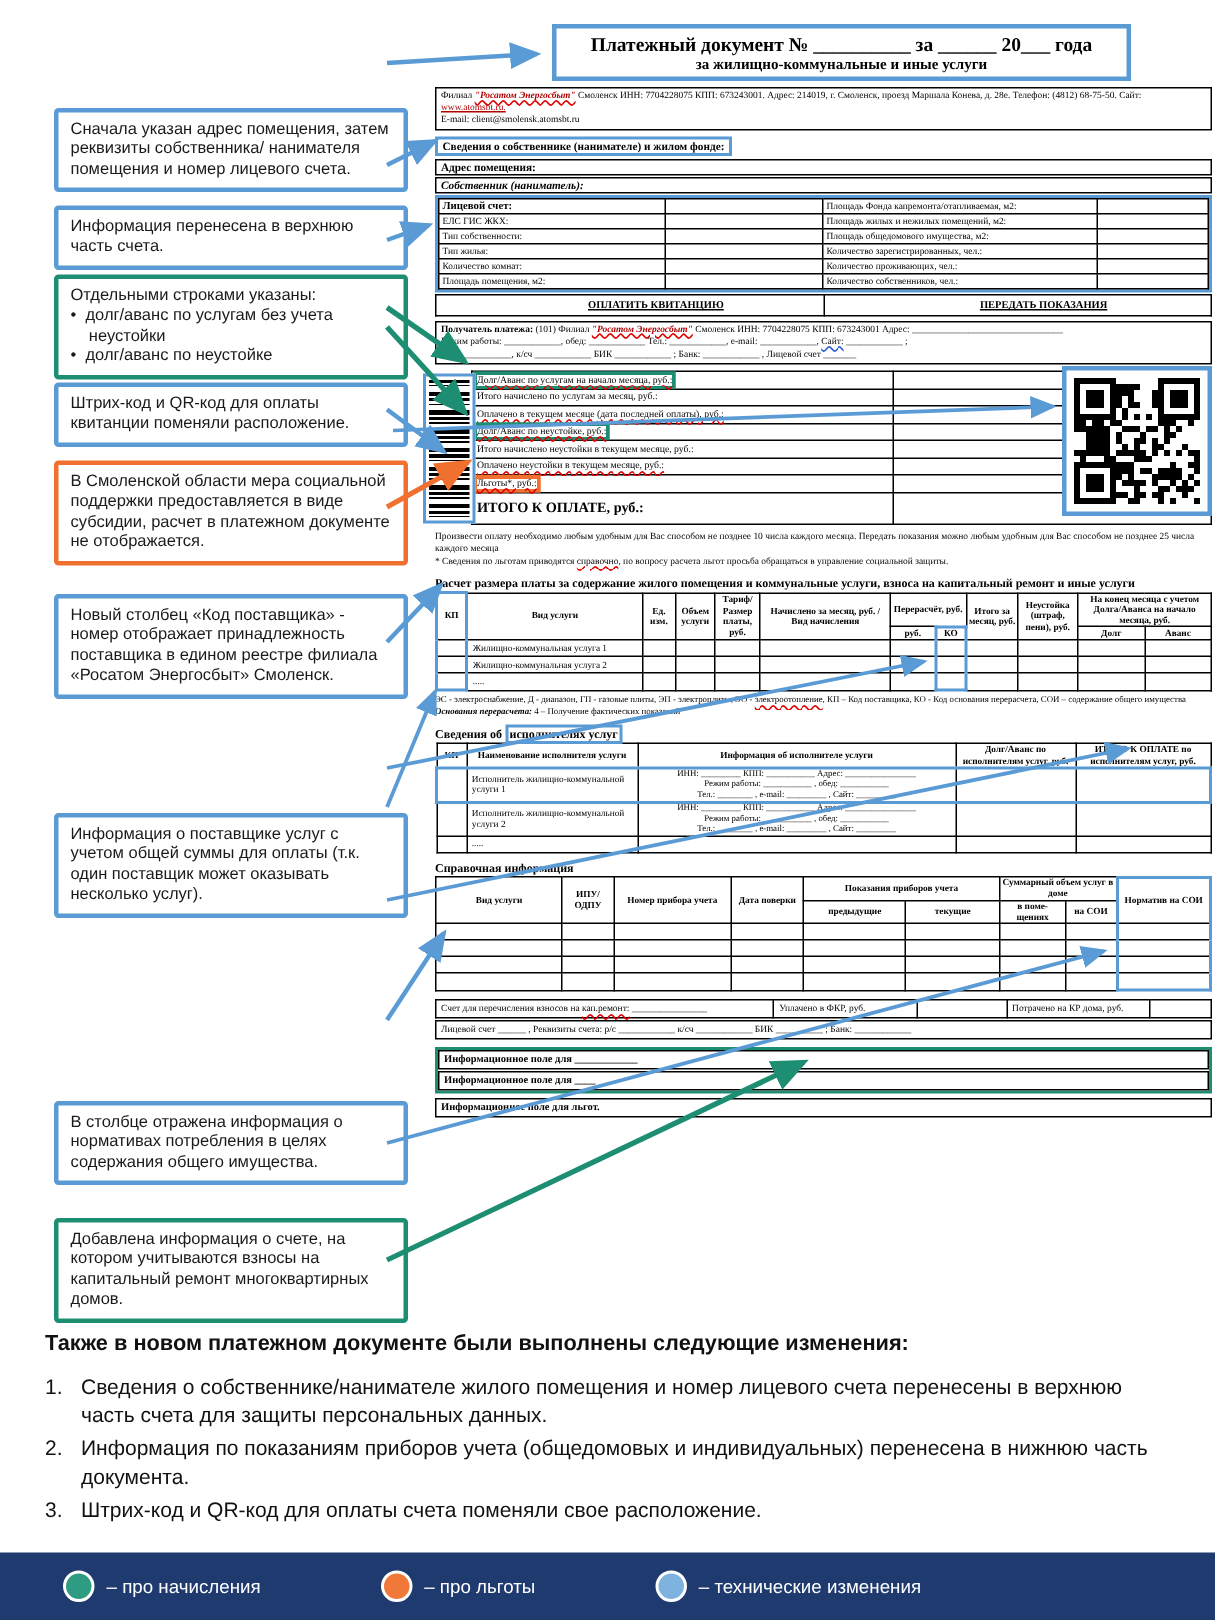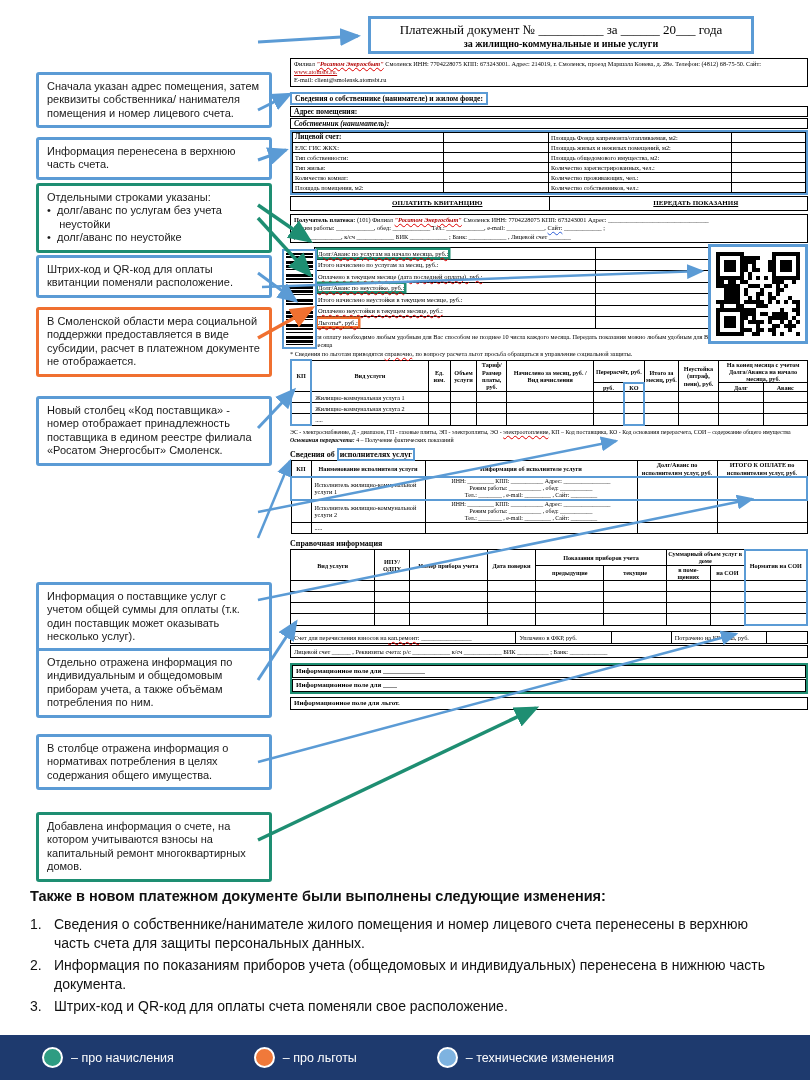--- a/index.html
+++ b/index.html
@@ -13,21 +13,21 @@
   .co-green  { border-color:#1E8E72; }
   .co-orange { border-color:#F07030; }
 
   
   .arrows { position:absolute; left:0; top:0; z-index:9; pointer-events:none; }
 
   
   #document { position:absolute; left:290px; top:16px; width:518px; font-family:"Liberation Serif",serif;
               color:#000; z-index:2; }
   .title-box { margin-left:78px; width:376px; border:3px solid #5B9BD5; text-align:center; padding:3px 2px 2px; }
-  .title-box .t1 { font-size:13px; font-weight:normal; }
+  .title-box .t1 { font-size:13px; font-weight:bold; }
   .title-box .t2 { font-size:10px; font-weight:bold; }
 
   .company { border:1px solid #000; margin-top:4px; padding:1px 3px; font-size:6.3px; line-height:1.3; }
   .cname  { color:#b00000; font-weight:bold; font-style:italic; text-decoration:underline wavy #e00000 1px; }
   .rlink  { color:#b00000; text-decoration:underline; }
   .sp     { text-decoration:underline wavy #e00000 1px; text-underline-offset:1px; }
   .spb    { text-decoration:underline wavy #2a5bd7 1px; text-underline-offset:1px; }
 
   .sec-title { display:inline-block; border:2.5px solid #5B9BD5; font-size:7.5px; font-weight:bold;
                padding:0 3px; margin-top:3px; }
@@ -112,22 +112,21 @@
 
   <div class="callout" style="top:72px">Сначала указан адрес помещения, затем реквизиты  собственника/ нанимателя помещения и номер лицевого счета.</div>
   <div class="callout" style="top:137px">Информация перенесена в верхнюю часть счета.</div>
   <div class="callout co-green" style="top:183px">Отдельными строками указаны:
 •&nbsp;&nbsp;долг/аванс по услугам без учета
 &nbsp;&nbsp;&nbsp;&nbsp;неустойки
 •&nbsp;&nbsp;долг/аванс по неустойке</div>
   <div class="callout" style="top:255px">Штрих-код и QR-код для оплаты квитанции поменяли расположение.</div>
   <div class="callout co-orange" style="top:307px">В Смоленской области мера социальной поддержки предоставляется в виде субсидии, расчет в платежном документе не отображается.</div>
   <div class="callout" style="top:396px">Новый столбец «Код поставщика» - номер отображает принадлежность поставщика в едином реестре филиала «Росатом Энергосбыт» Смоленск.</div>
-  <div class="callout" style="top:582px">Информация о поставщике услуг с учетом общей суммы для оплаты (т.к. один поставщик может оказывать несколько услуг).</div>
-  <div class="callout" style="top:648px">Отдельно отражена информация по индивидуальным и общедомовым приборам учета, а также объёмам потребления по ним.</div>
+  <div class="callout" style="top:542px">Информация о поставщике услуг с учетом общей суммы для оплаты (т.к. один поставщик может оказывать несколько услуг).</div>
   <div class="callout" style="top:734px">В столбце отражена информация о нормативах потребления в целях содержания общего имущества.</div>
   <div class="callout co-green" style="top:812px">Добавлена информация о счете, на котором учитываются взносы на капитальный ремонт многоквартирных домов.</div>
 
   <svg class="arrows" width="810" height="1080">
     <defs>
       <marker id="ab" markerWidth="7" markerHeight="6" refX="6" refY="3" orient="auto">
           <path d="M0,0 L7,3 L0,6 z" fill="#5B9BD5"></path>
         </marker>
       <marker id="ag" markerWidth="7" markerHeight="6" refX="6" refY="3" orient="auto">
           <path d="M0,0 L7,3 L0,6 z" fill="#1E8E72"></path>
@@ -259,20 +258,24 @@
         <tr>
               <td class="lab"><span>Итого начислено неустойки в текущем месяце, руб.:</span></td>
               <td></td>
             </tr>
         <tr>
               <td class="lab"><span class="sp">Оплачено неустойки в текущем месяце, руб.:</span></td>
               <td></td>
             </tr>
         <tr>
               <td class="lab"><span class="hlo"><span class="sp">Льготы*, руб.:</span></span></td>
+              <td></td>
+            </tr>
+        <tr class="total">
+              <td class="lab"><span>ИТОГО К ОПЛАТЕ, руб.:</span></td>
               <td></td>
             </tr>
       </tbody>
         </table>
       <div class="qr-box">
         <div class="qr">
             <i style="left:0%;top:0%"></i>
             <i style="left:4.761904761904762%;top:0%"></i>
             <i style="left:9.523809523809524%;top:0%"></i>
             <i style="left:14.285714285714286%;top:0%"></i>
@@ -514,20 +517,21 @@
             <i style="left:95.23809523809524%;top:95.23809523809524%"></i>
           </div>
       </div>
     </div>
 
     <div class="note">
       <span>Произвести оплату необходимо любым удобным для Вас способом не позднее 10 числа каждого месяца. Передать показания можно любым удобным для Вас способом не позднее 25 числа каждого месяца</span><br>
       <span>* Сведения по льготам приводятся </span><span class="sp">справочно</span><span>, по вопросу расчета льгот просьба обращаться в управление социальной защиты.</span>
     </div>
 
+    <div class="tbl-title">Расчет размера платы за содержание жилого помещения и коммунальные услуги, взноса на капитальный ремонт и иные услуги</div>
     <table class="dtable">
       <colgroup>
           <col style="width:20px">
           <col style="width:116px">
           <col style="width:22px">
           <col style="width:26px">
           <col style="width:30px">
           <col style="width:86px">
           <col style="width:30px">
           <col style="width:20px">

